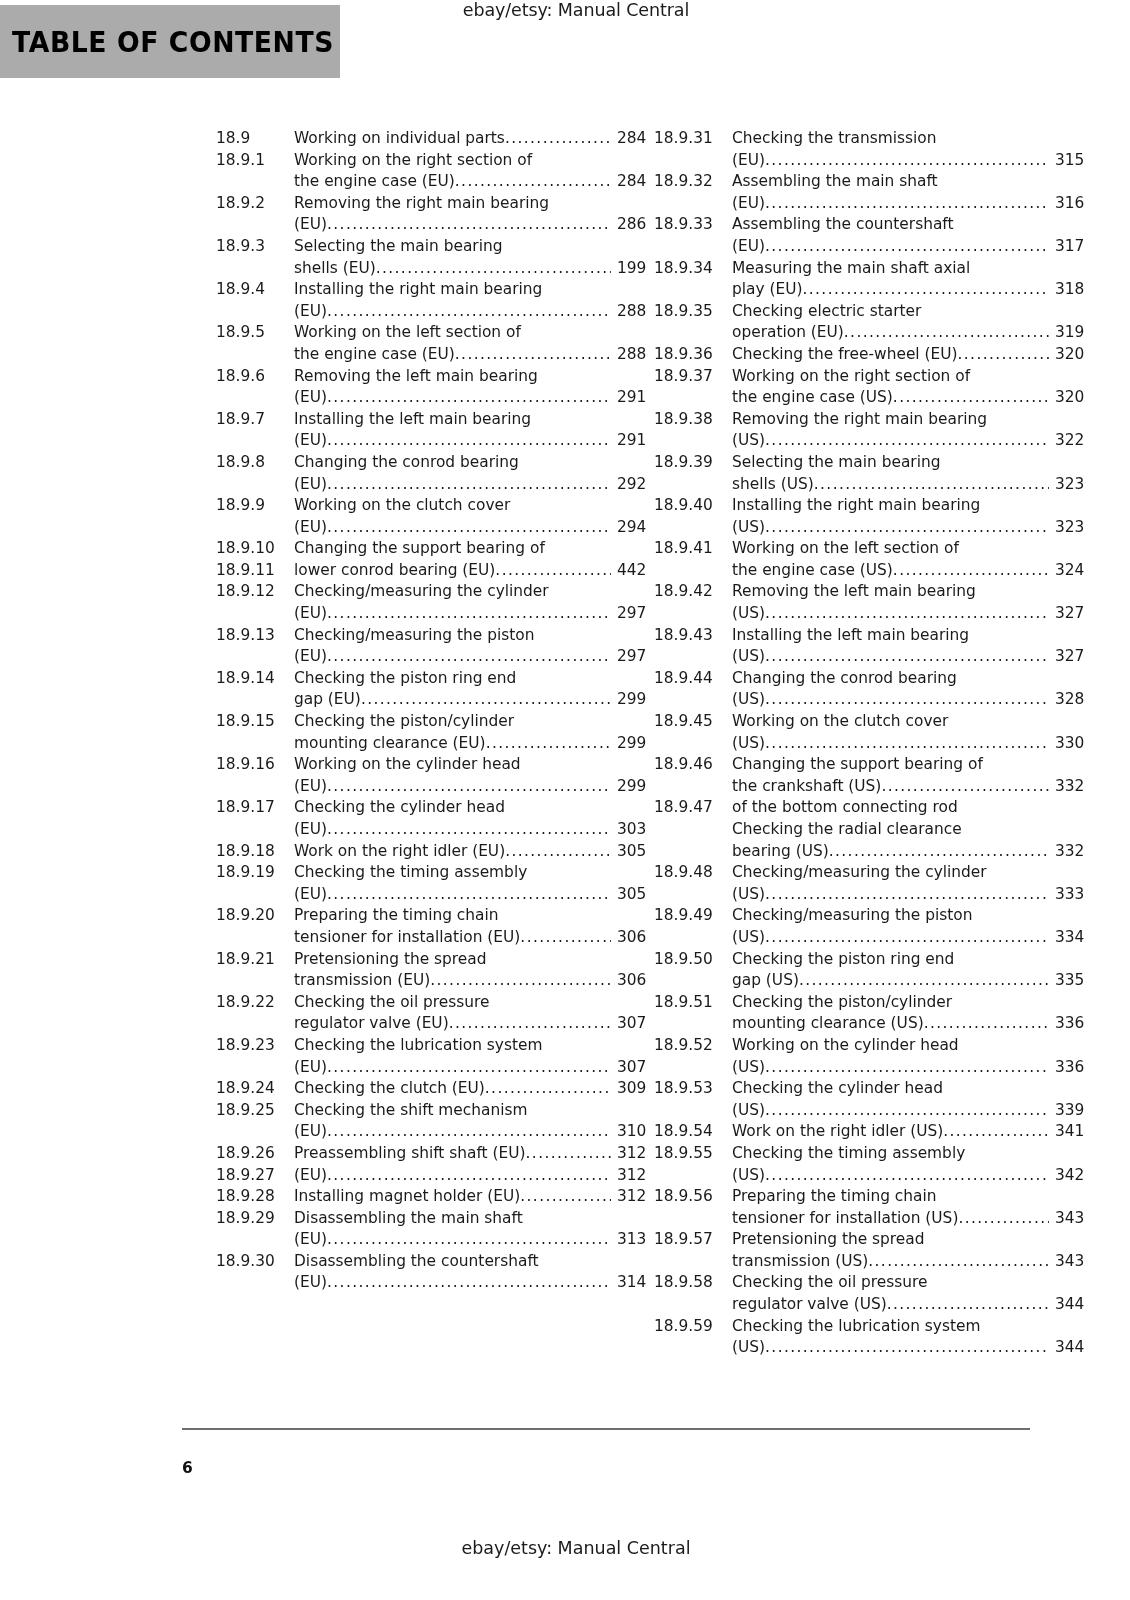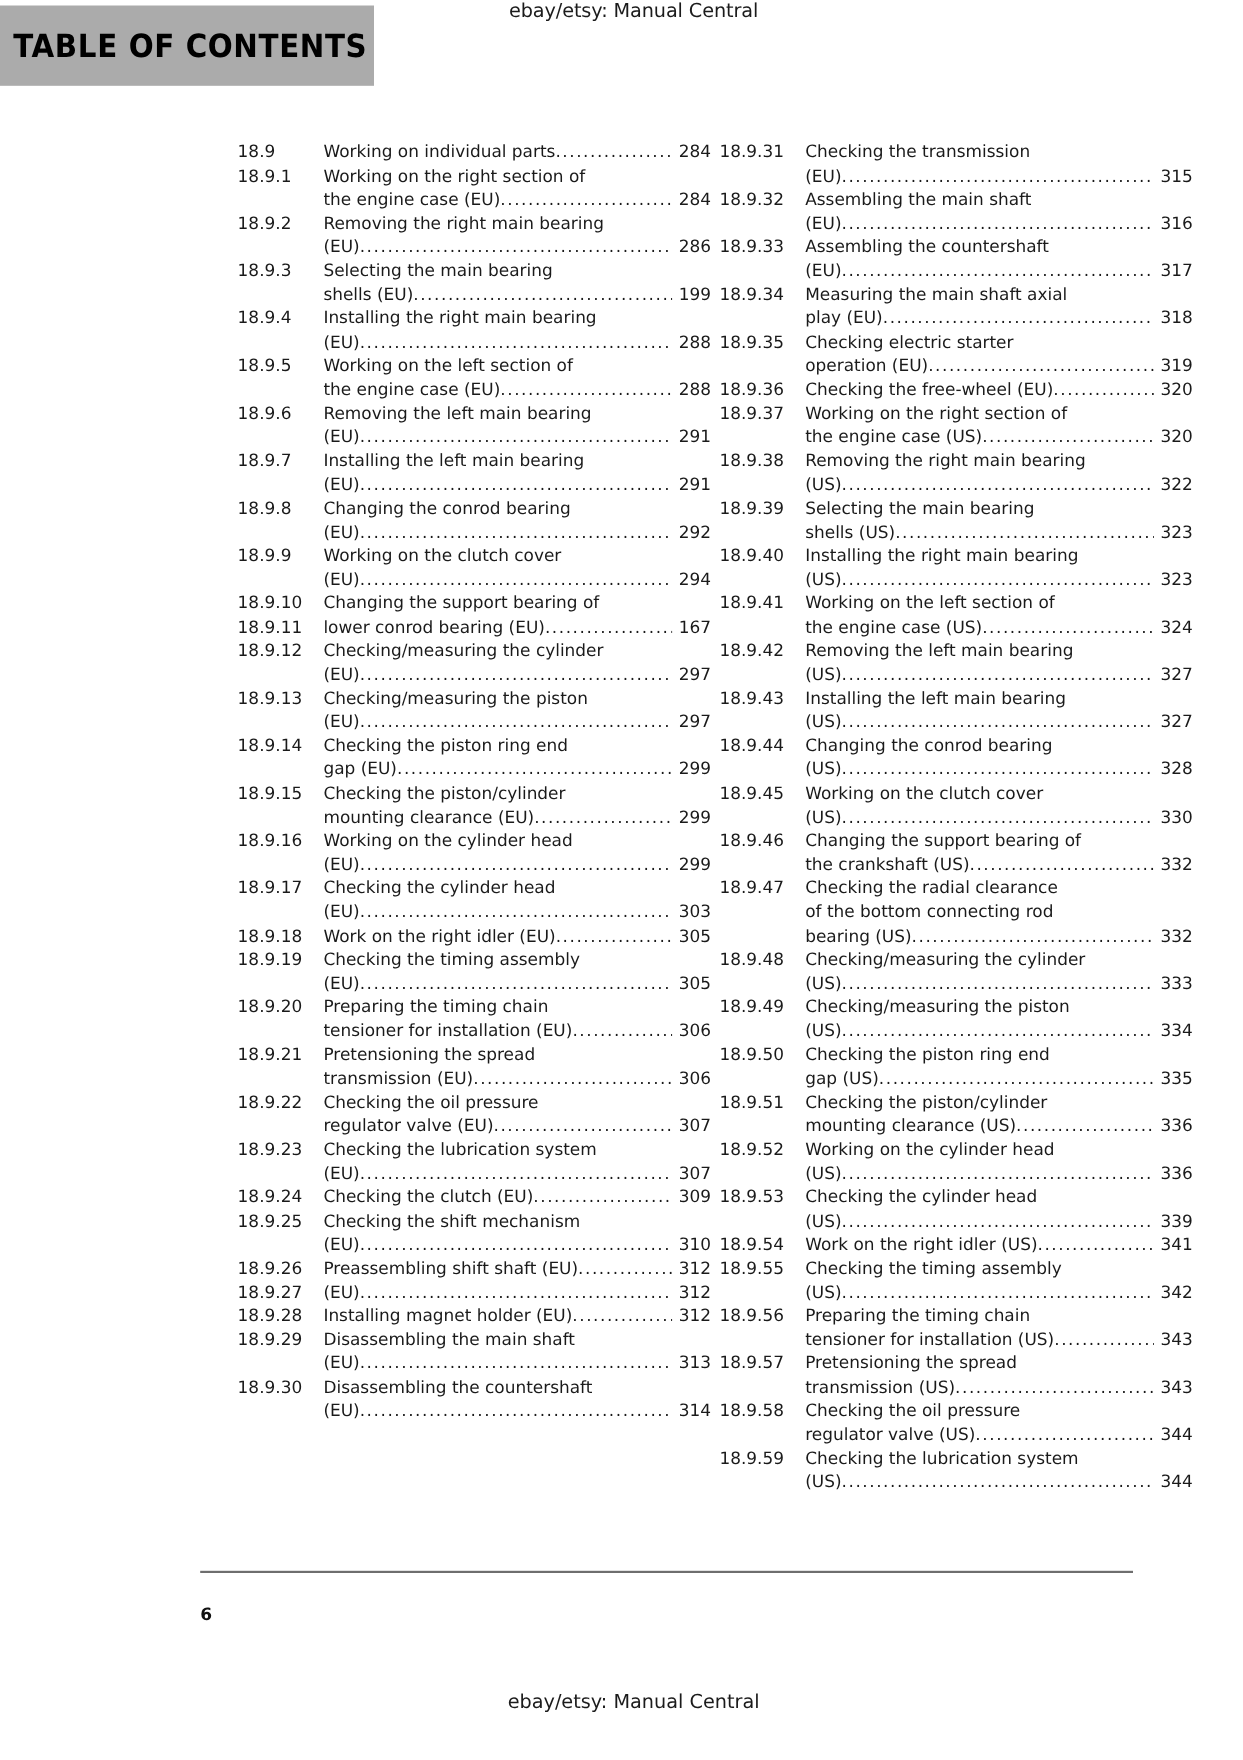--- a/index.html
+++ b/index.html
@@ -300,21 +300,21 @@
             <span class="txt">Changing the support bearing of</span>
           </div>
         </div>
       </div>
       <div class="entry">
         <div class="entry-num">18.9.11</div>
         <div class="entry-body">
           <div class="line">
             <span class="txt">lower conrod bearing (EU)</span>
             <span class="leader"></span>
-            <span class="pg">167</span>
+            <span class="pg">442</span>
           </div>
         </div>
       </div>
       <div class="entry">
         <div class="entry-num">18.9.12</div>
         <div class="entry-body">
           <div class="line nolead">
             <span class="txt">Checking/measuring the cylinder</span>
           </div>
           <div class="line">
@@ -747,24 +747,24 @@
             <span class="txt">the crankshaft (US)</span>
             <span class="leader"></span>
             <span class="pg">332</span>
           </div>
         </div>
       </div>
       <div class="entry">
         <div class="entry-num">18.9.47</div>
         <div class="entry-body">
           <div class="line nolead">
+            <span class="txt">of the bottom connecting rod</span>
+          </div>
+          <div class="line nolead">
             <span class="txt">Checking the radial clearance</span>
-          </div>
-          <div class="line nolead">
-            <span class="txt">of the bottom connecting rod</span>
           </div>
           <div class="line">
             <span class="txt">bearing (US)</span>
             <span class="leader"></span>
             <span class="pg">332</span>
           </div>
         </div>
       </div>
       <div class="entry">
         <div class="entry-num">18.9.48</div>

